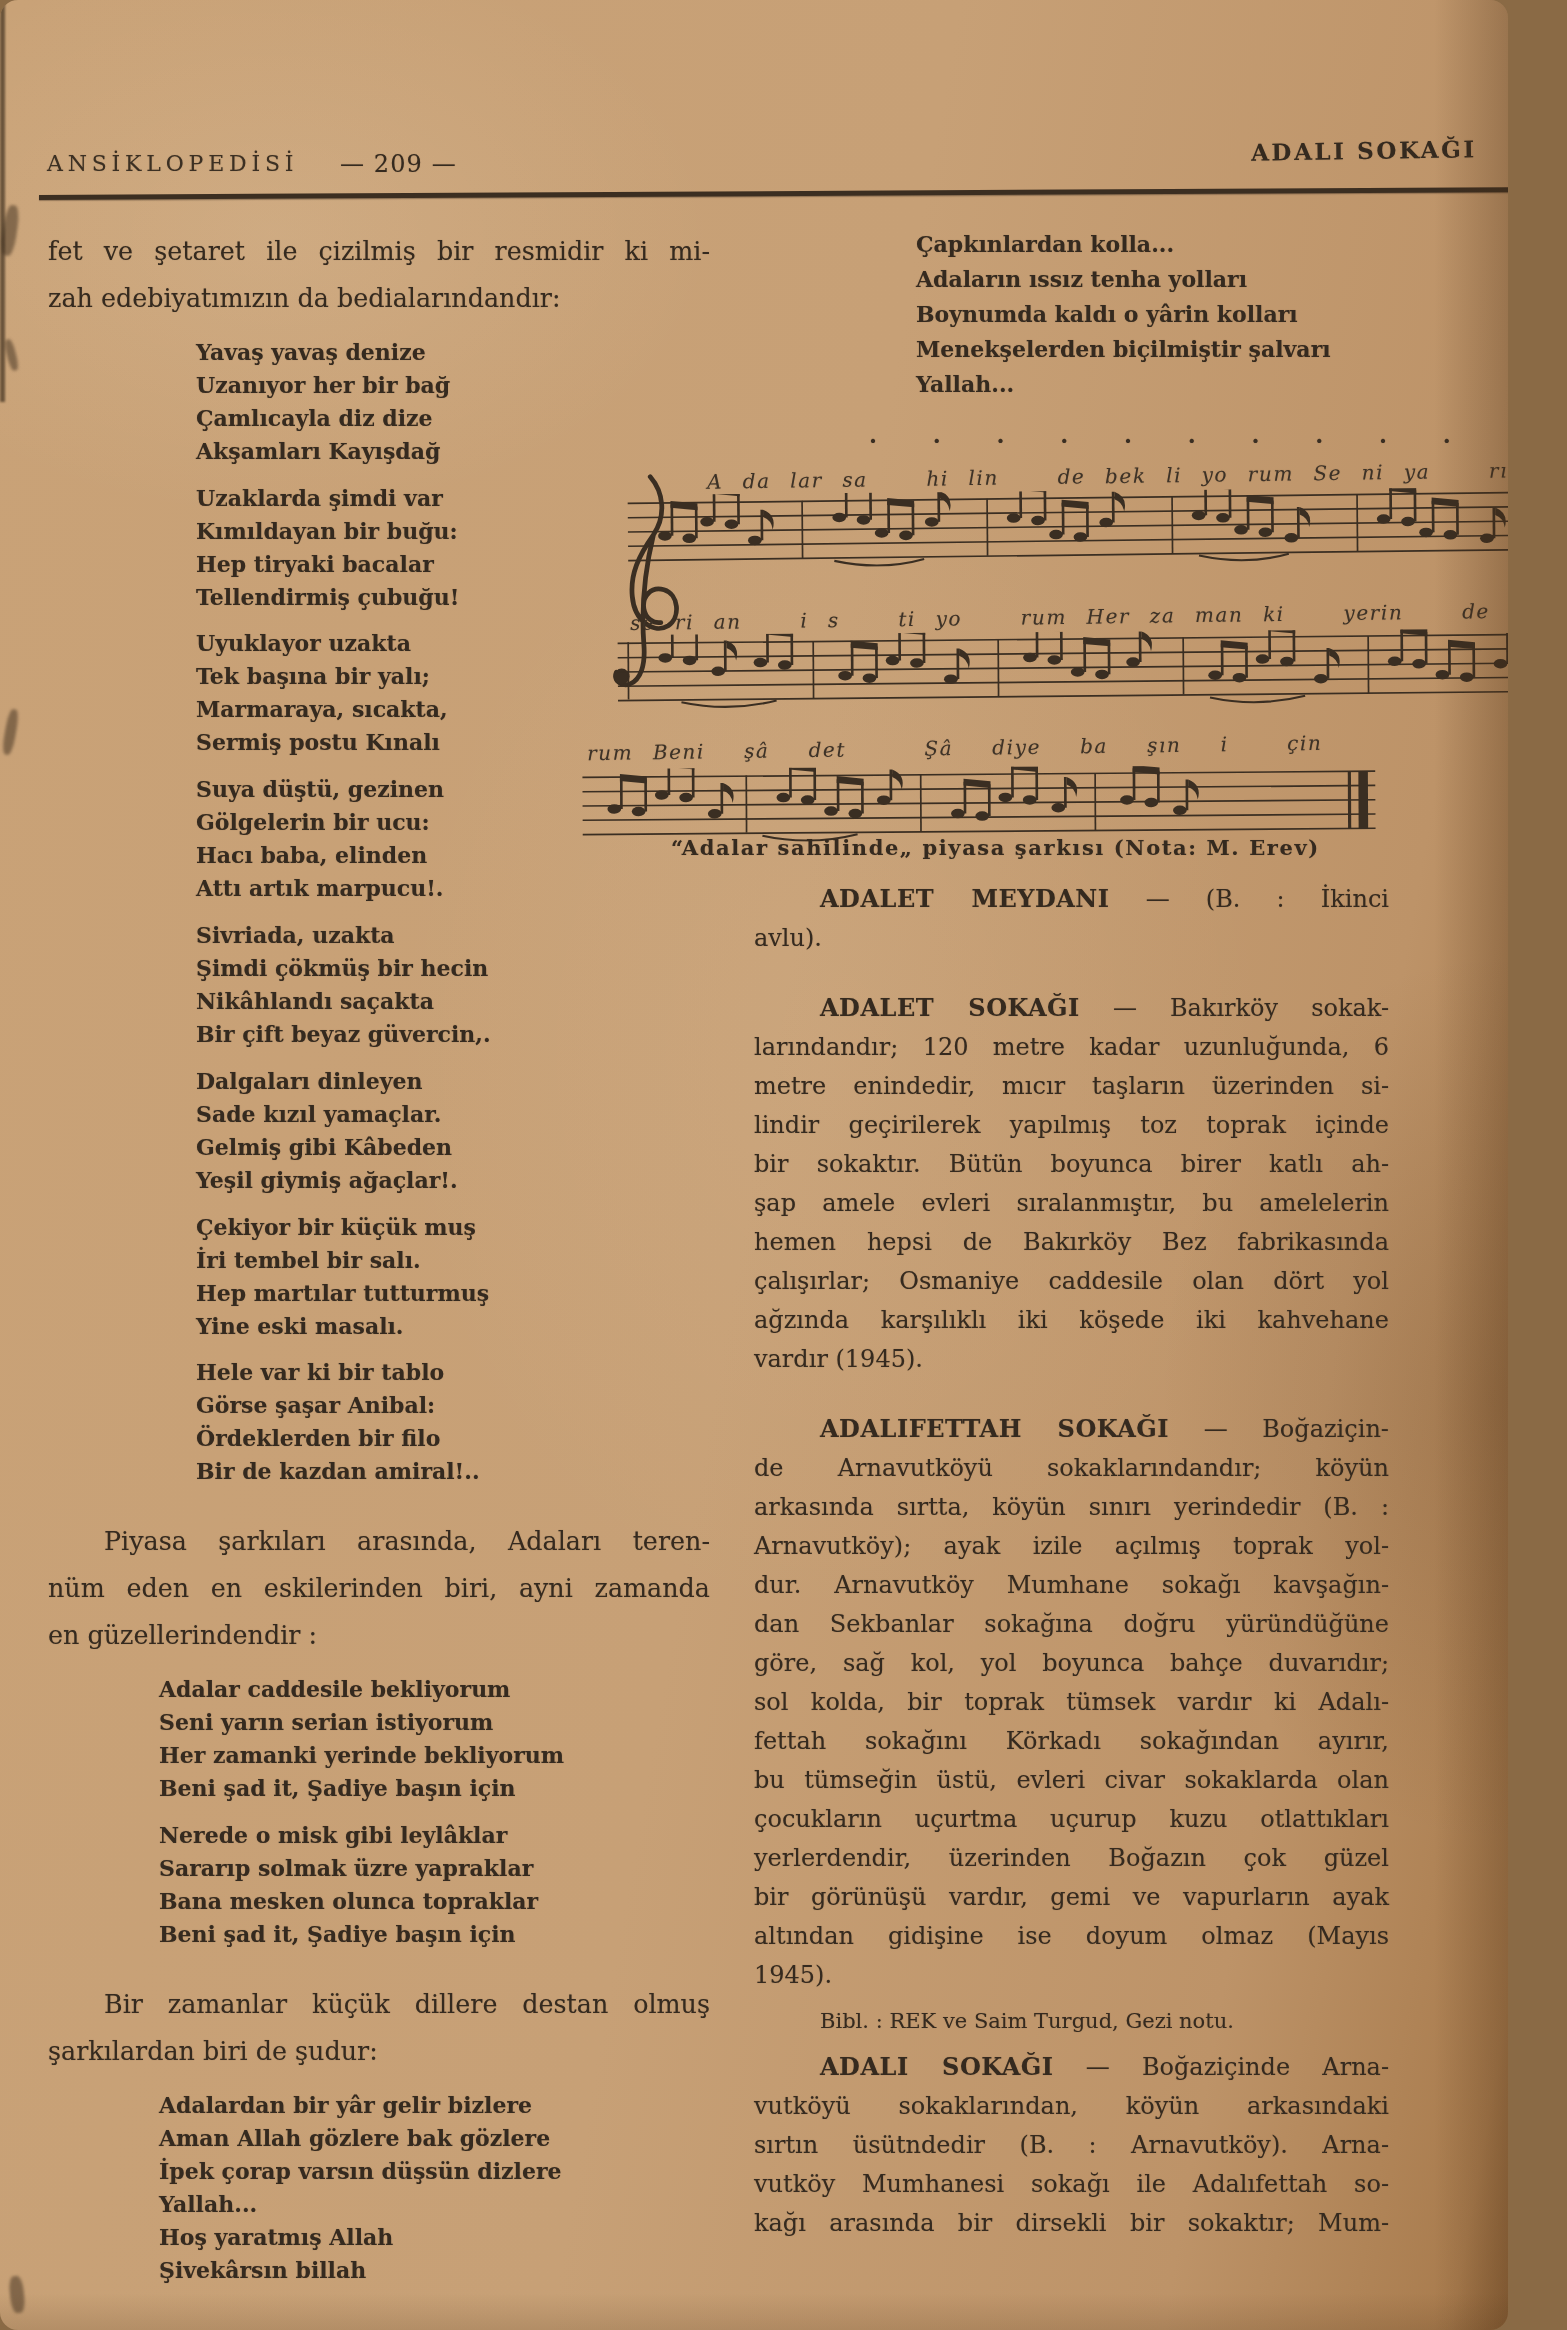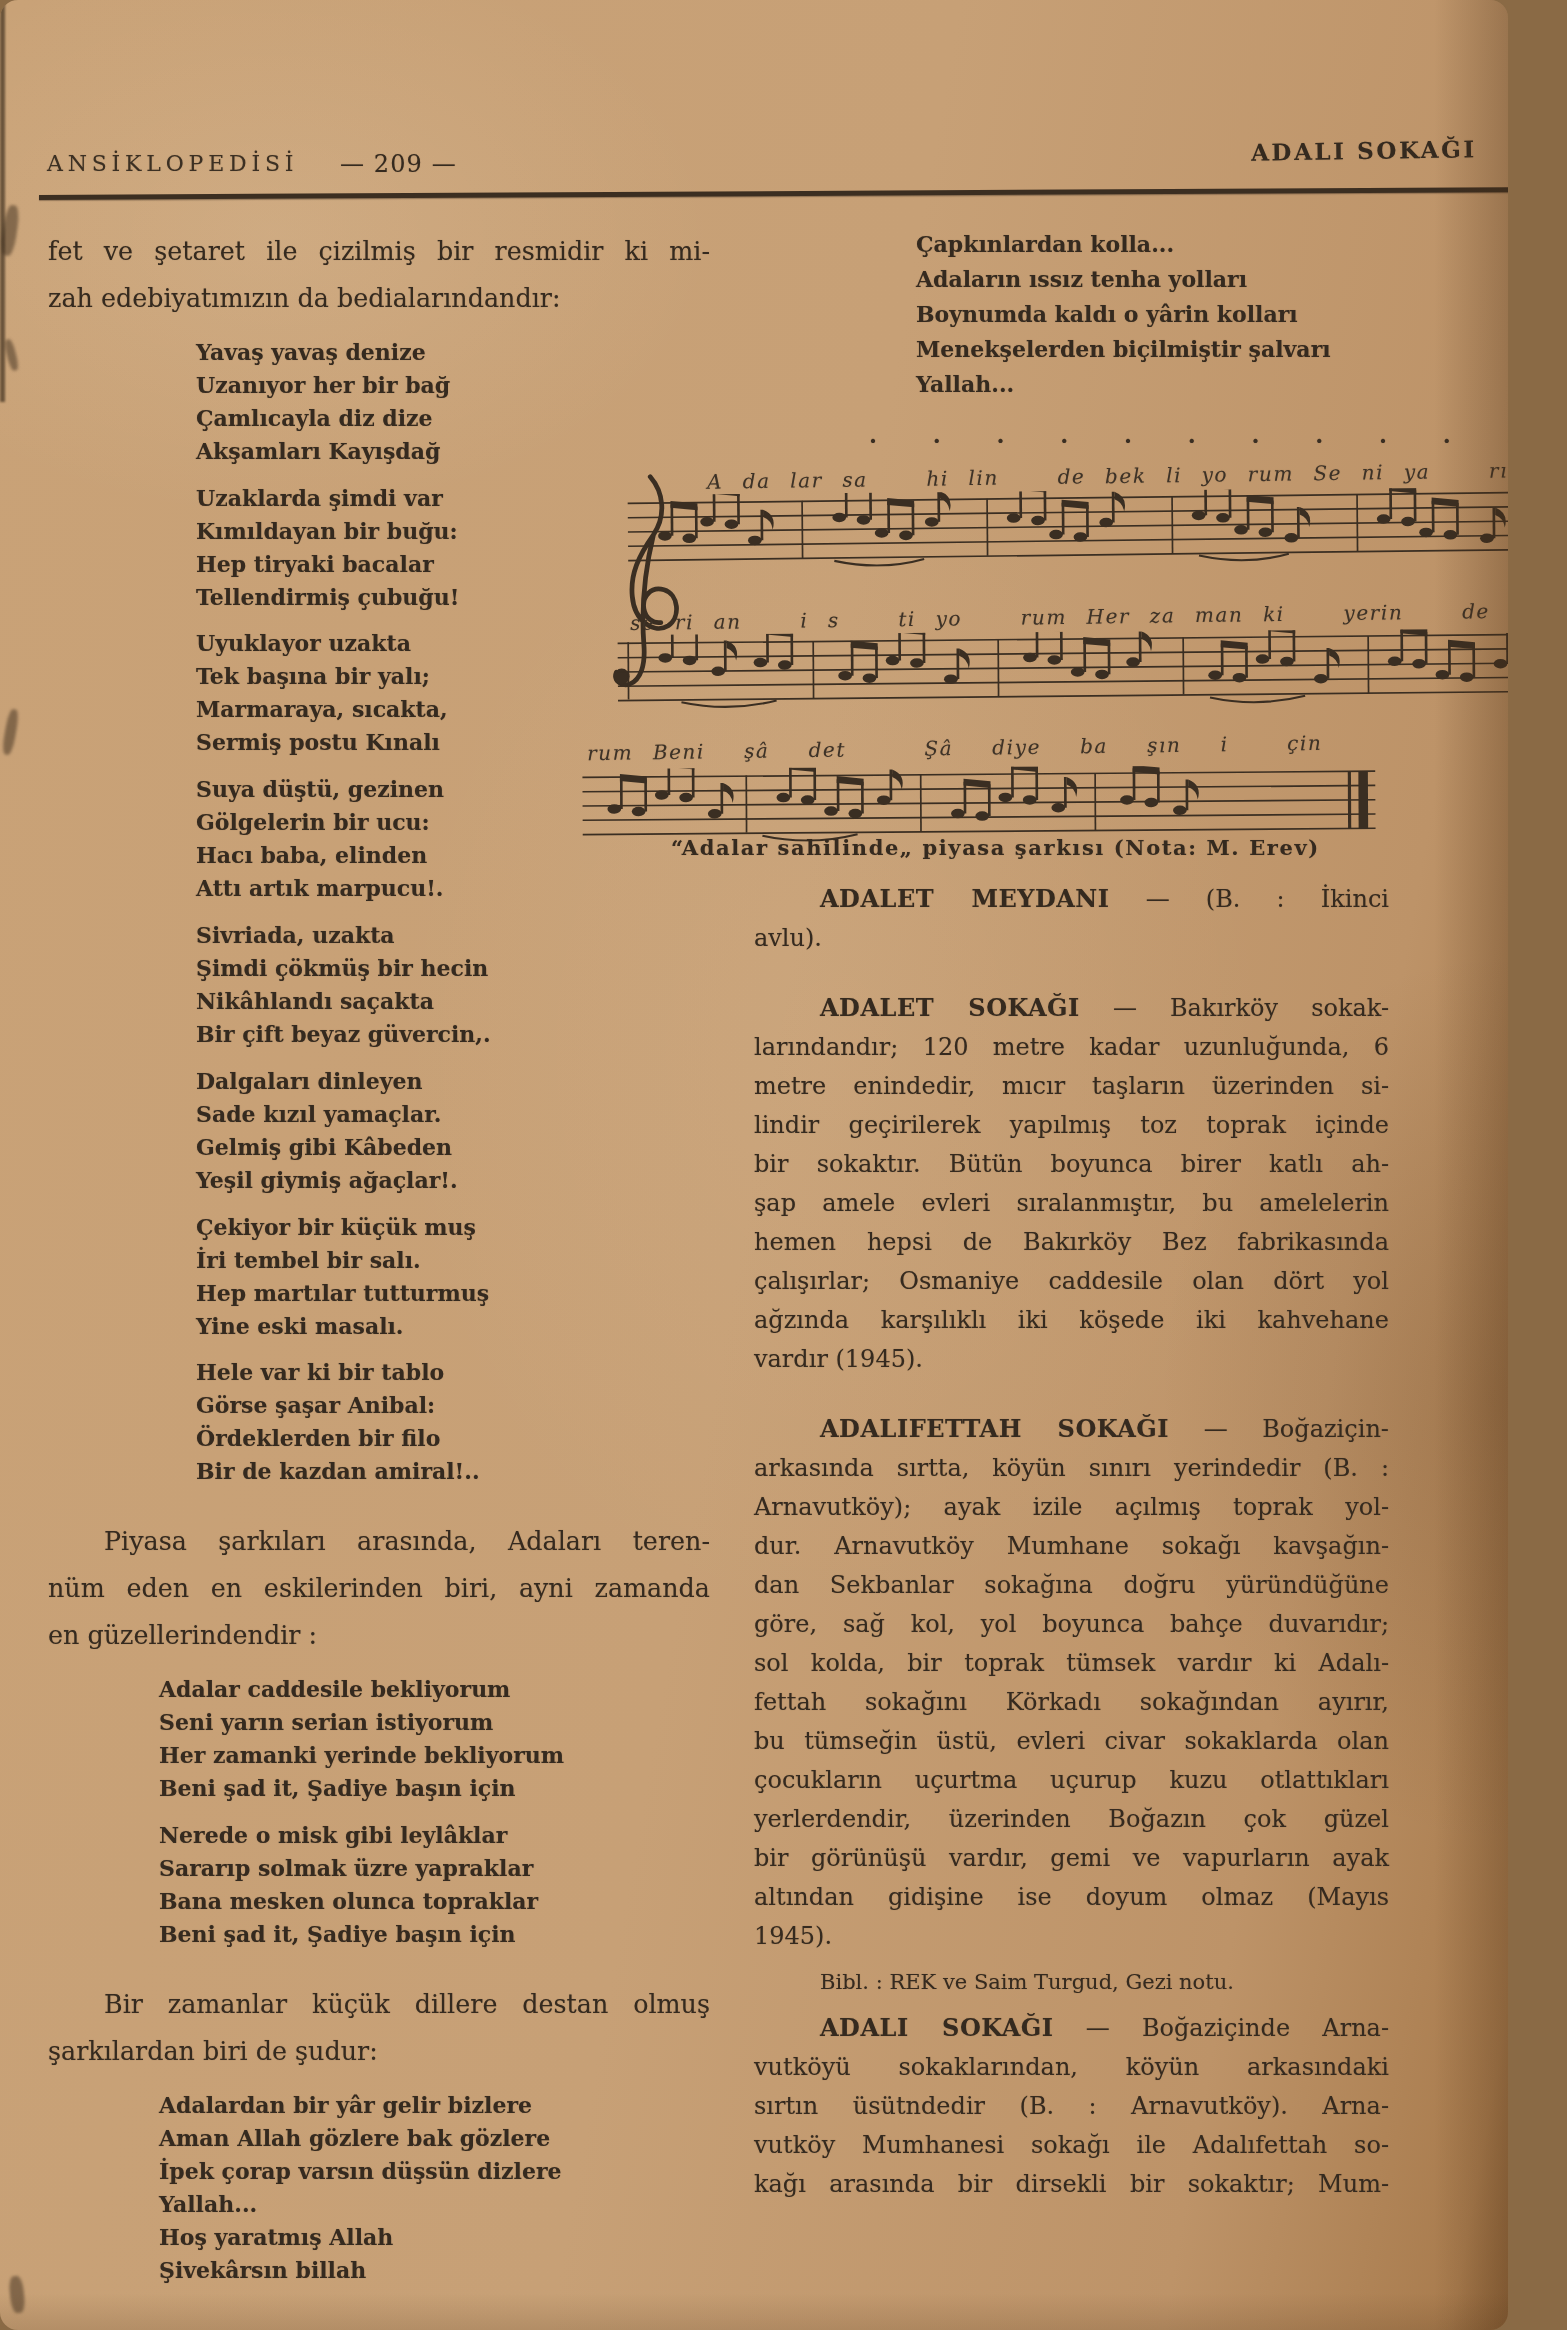--- a/index.html
+++ b/index.html
@@ -332,20 +332,21 @@
       <div class="jl">bir sokaktır. Bütün boyunca birer katlı ah-</div>
       <div class="jl">şap amele evleri sıralanmıştır, bu amelelerin</div>
       <div class="jl">hemen hepsi de Bakırköy Bez fabrikasında</div>
       <div class="jl">çalışırlar; Osmaniye caddesile olan dört yol</div>
       <div class="jl">ağzında karşılıklı iki köşede iki kahvehane</div>
       <div>vardır (1945).</div>
     </div>
 
     <div class="entry">
       <div class="jl fl"><span class="ehead">ADALIFETTAH SOKAĞI</span> <span>— Boğaziçin-</span></div>
+      <div class="jl">de Arnavutköyü sokaklarındandır; köyün</div>
       <div class="jl">arkasında sırtta, köyün sınırı yerindedir (B. :</div>
       <div class="jl">Arnavutköy); ayak izile açılmış toprak yol-</div>
       <div class="jl">dur. Arnavutköy Mumhane sokağı kavşağın-</div>
       <div class="jl">dan Sekbanlar sokağına doğru yüründüğüne</div>
       <div class="jl">göre, sağ kol, yol boyunca bahçe duvarıdır;</div>
       <div class="jl">sol kolda, bir toprak tümsek vardır ki Adalı-</div>
       <div class="jl">fettah sokağını Körkadı sokağından ayırır,</div>
       <div class="jl">bu tümseğin üstü, evleri civar sokaklarda olan</div>
       <div class="jl">çocukların uçurtma uçurup kuzu otlattıkları</div>
       <div class="jl">yerlerdendir, üzerinden Boğazın çok güzel</div>

